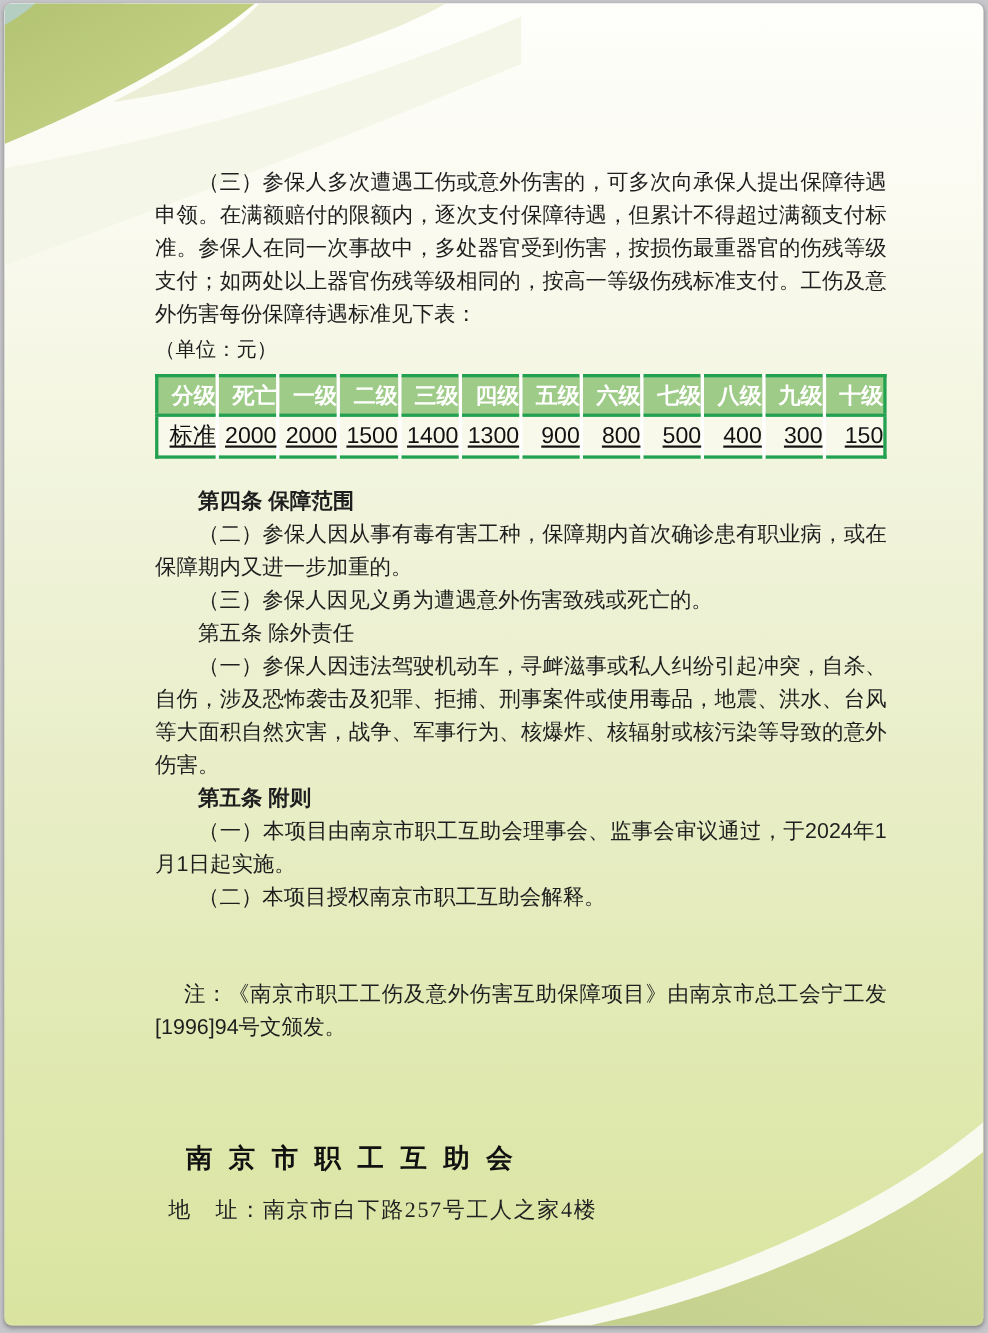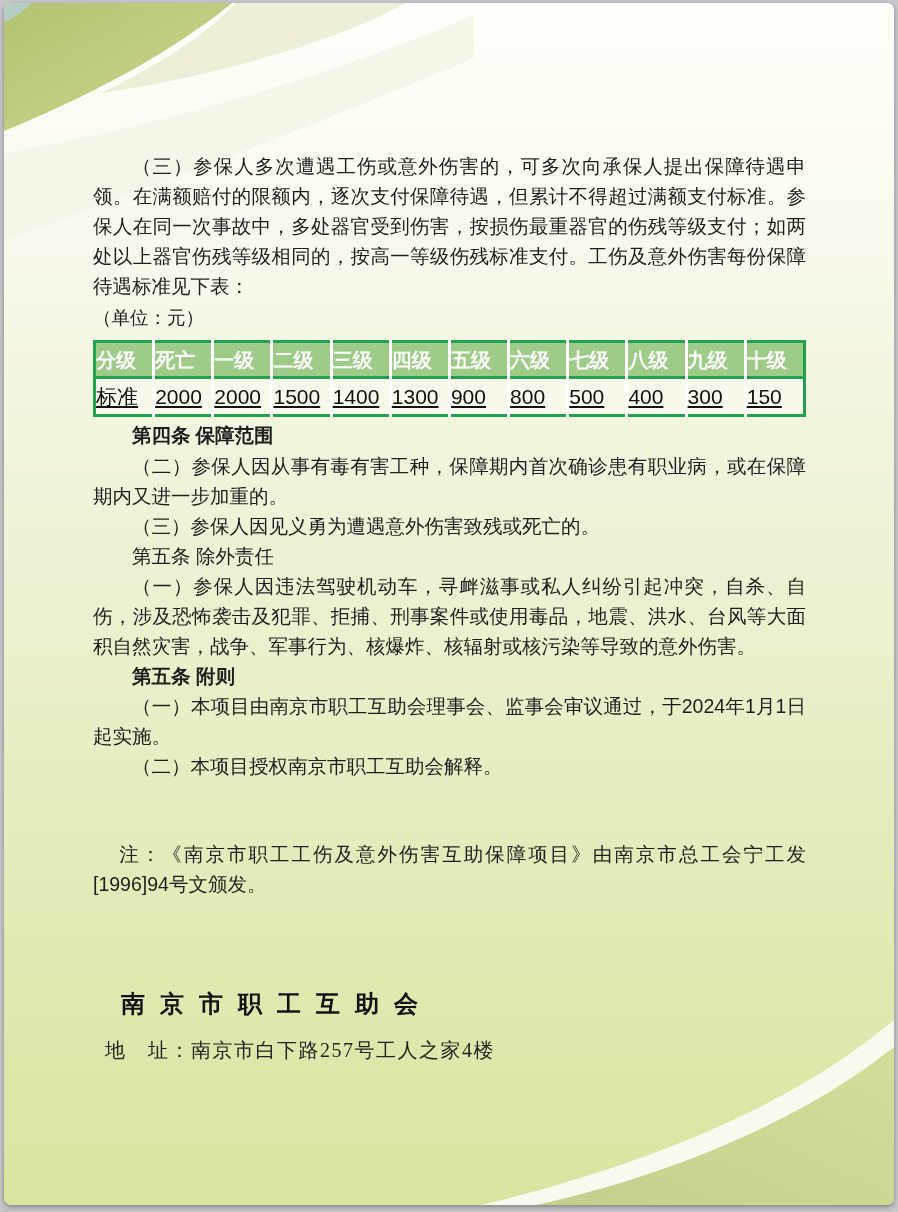--- a/index.html
+++ b/index.html
@@ -9,44 +9,45 @@
     font-family:"Liberation Sans","DejaVu Sans",sans-serif;
     position:relative;
     overflow:hidden;
   }
   .page {
     position:absolute; top:3px; left:4px; right:4px; bottom:7px;
     border-radius:7px;
     background:linear-gradient(180deg,#fefefb 0%,#fbfbf2 14%,#f4f6e2 30%,#edf1d2 48%,#e6ecc0 66%,#dfe8ad 84%,#dae4a0 100%);
     overflow:hidden;
     box-shadow:0 2px 5px rgba(0,0,0,.35);
+    padding-left:48px;
   }
   .deco-top { position:absolute; top:0; left:0; pointer-events:none; }
   .deco-bottom { position:absolute; bottom:0; right:0; pointer-events:none; }
   .content {
     position:relative;
     padding:148px 88px 0 89px;
     font-size:19.5px;
     line-height:30px;
     color:#1e1e1e;
   }
   .para { margin:0; text-indent:2em; text-align:justify; }
   .heading { margin:0; text-indent:2em; font-weight:bold; font-size:19.5px; line-height:30px; }
   .heading.regular { font-weight:normal; }
-  .heading.first { margin-top:4px;font-family:Liberation Serif, serif; }
+  .heading.first { margin-top:24px; }
   .unit-row { text-align:left; text-indent:0; margin:2px 0 0 0; font-size:18.5px; }
   table.benefit {
     width:100%;
     margin-top:7px;
     border-collapse:collapse;
     border:3px solid #22a151;
     table-layout:fixed;
   }
   table.benefit td {
-    text-align:left; vertical-align:middle;
+    text-align:right; vertical-align:middle;
     border-left:3px solid #ffffff;
     padding:0;
   }
   table.benefit td:first-child { border-left:none; }
   table.benefit tr.hdr td {
     background:#9ecb87;
     color:#ffffff; font-weight:bold; font-size:20px;
     height:33px;
   }
   table.benefit tr.vals td {

